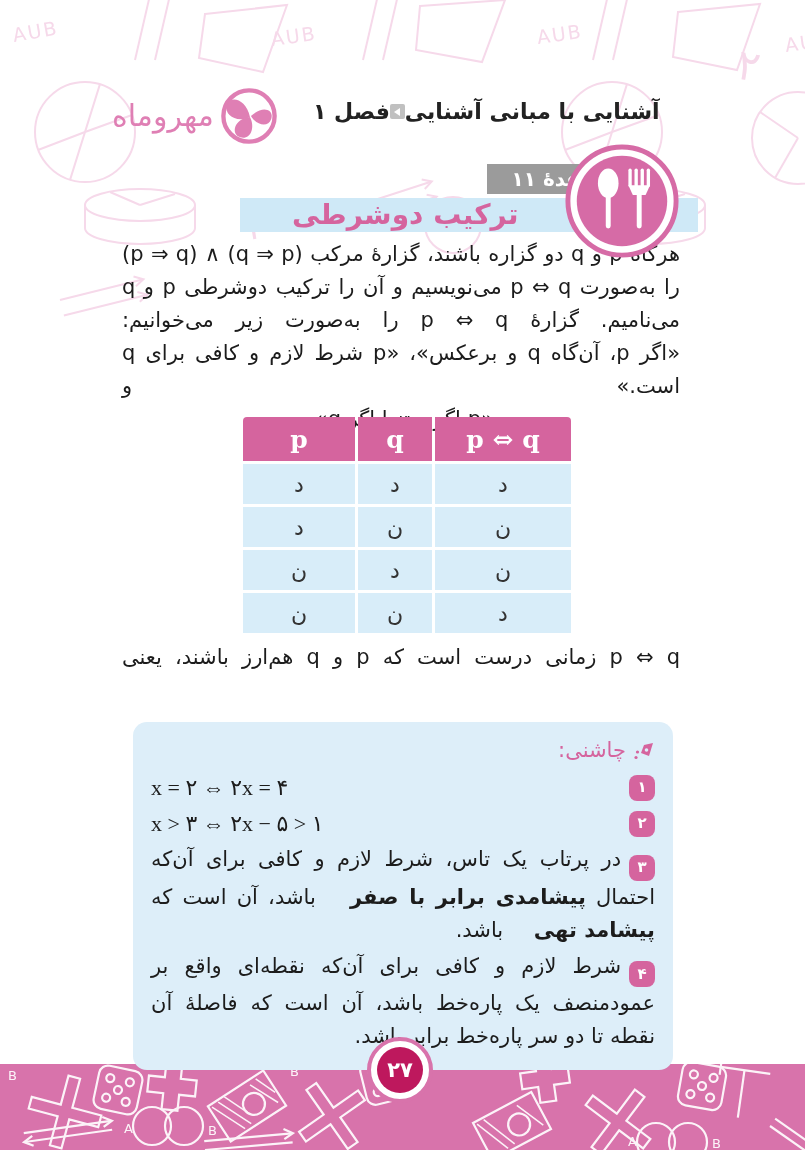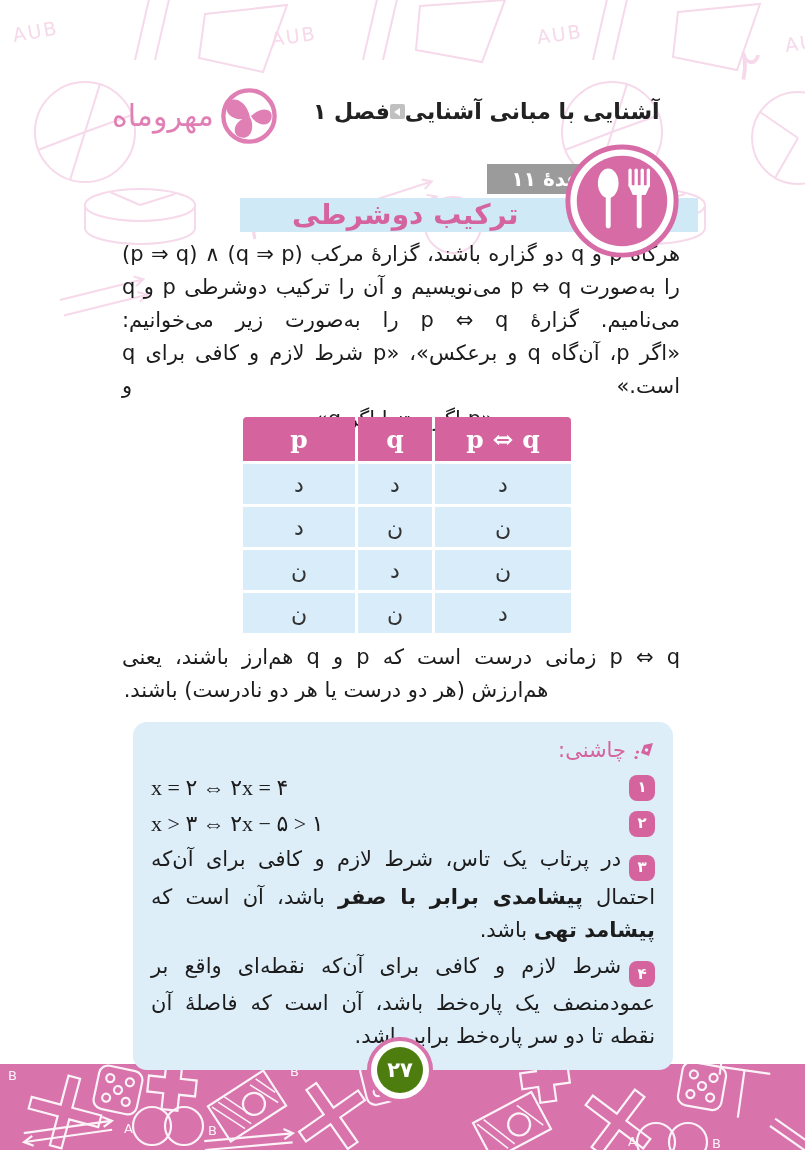--- a/index.html
+++ b/index.html
@@ -45,26 +45,26 @@
                z-index:2;box-sizing:border-box;padding:12px 18px 14px 18px;direction:rtl;font-size:21px;line-height:33px;}
   .box-title{display:flex;align-items:center;gap:7px;direction:rtl;margin-bottom:4px;}
   .box-label{color:#d5649e;font-weight:normal;}
   .num-badge{display:inline-flex;align-items:center;justify-content:center;width:26px;height:26px;border-radius:8px;
              background:#d5649e;color:#fff;font-size:15px;font-weight:bold;flex:0 0 26px;}
   .item{margin:3px 0;}
   .item-math{display:flex;direction:rtl;align-items:center;gap:10px;}
   .item-math .math{flex:1;direction:ltr;text-align:left;font-family:Liberation Serif, serif;font-size:22px;}
   .item-flow{text-align:justify;}
   .item-flow .num-badge{vertical-align:-6px;margin-left:8px;}
-  .b{font-weight:bold;}
+  .b{font-weight:bold;margin-left:24px;}
   
   .pg-wrap{position:absolute;left:367px;top:1037px;z-index:3;}
   .pg-outer{width:58px;height:58px;border:4px solid #d873ab;border-radius:50%;background:#fff;
             display:flex;align-items:center;justify-content:center;}
-  .pg-inner{width:46px;height:46px;border-radius:50%;background:#4d7c0f;color:#fff;
+  .pg-inner{width:46px;height:46px;border-radius:50%;background:#be185d;color:#fff;
             display:flex;align-items:center;justify-content:center;font-size:21px;font-weight:bold;}
 </style>
 </head>
 <body>
 
 <div class="page">
 
   <svg class="top-doodles" viewBox="0 0 805 335" xmlns="http://www.w3.org/2000/svg">
     <g stroke="#f6d9ea" stroke-width="2" fill="none">
       <text x="14" y="42" transform="rotate(-10 14 42)" font-size="19" letter-spacing="2" fill="#f6d9ea" stroke="none">AUB</text>
@@ -208,21 +208,20 @@
       <tr>
         <td>ن</td>
         <td>ن</td>
         <td>د</td>
       </tr>
     </tbody>
   </table>
 
   <div class="expl rtl-text">
     <div class="line">⁨p ⇔ q⁩ زمانی درست است که ⁨p⁩ و ⁨q⁩ هم‌ارز باشند، یعنی</div>
-    <div class="line center-left">هم‌ارزش (هر دو درست یا هر دو نادرست) باشند.</div>
   </div>
 
   <div class="chashni-box">
     <div class="box-title">
       <svg width="22" height="22" viewBox="0 0 22 22">
         <path d="M20,3 L11,5 L8,13 L16,16 L20,3 Z" fill="#d5649e"></path>
         <circle cx="13.5" cy="10" r="1.8" fill="#ddeef9"></circle>
         <circle cx="4.5" cy="12" r="1.6" fill="#d5649e"></circle>
         <circle cx="3" cy="17.5" r="1.6" fill="#d5649e"></circle>
       </svg>

